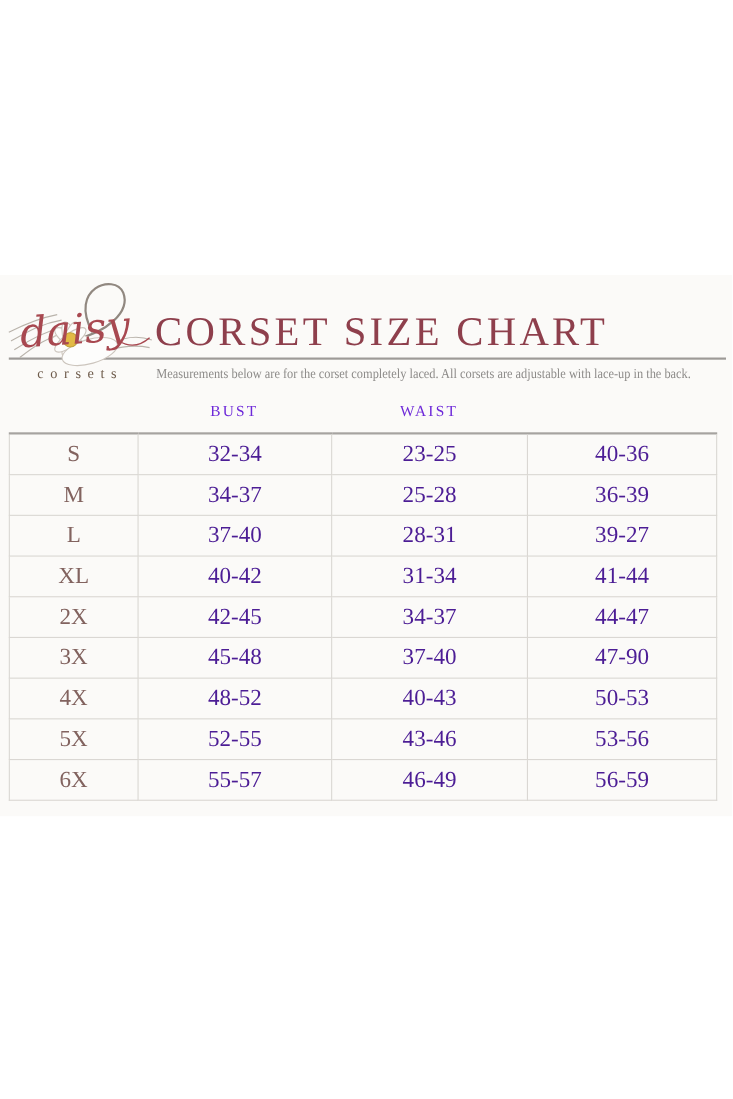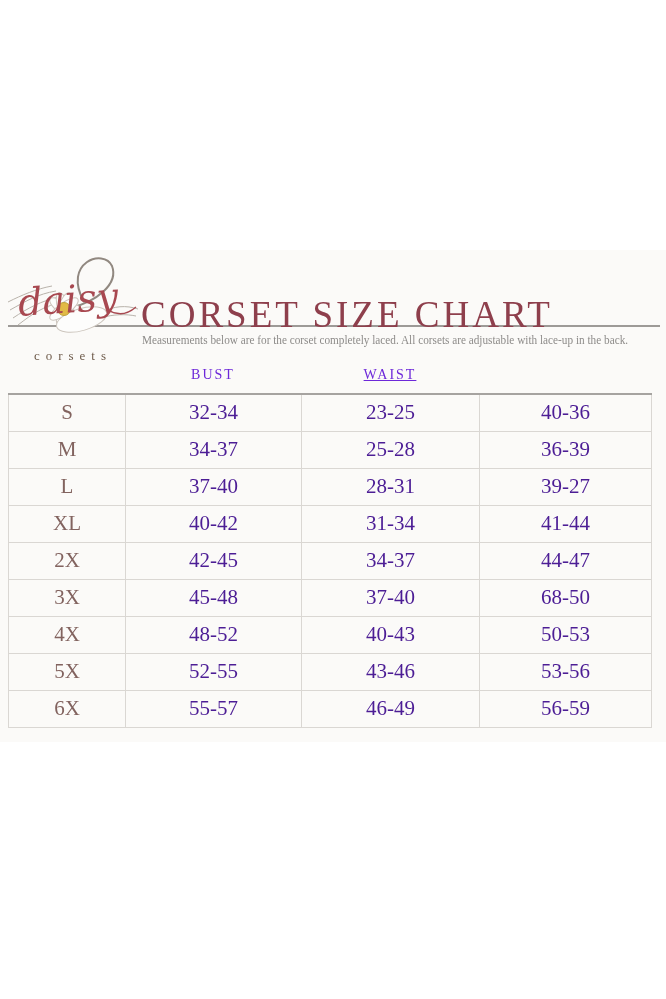--- a/index.html
+++ b/index.html
@@ -15,28 +15,28 @@
     position:absolute; left:0; top:250px; width:666px; height:492px;
     background:#fbfaf8;
   }
   
   .logo {
     position:absolute; left:4px; top:252px; width:140px; height:104px;
     z-index:3;
   }
   .logo svg { display:block; }
   .brand-sub {
-    position:absolute; left:10px; top:96px; width:112px;
+    position:absolute; left:10px; top:80px; width:112px;
     text-align:center;
     font-size:13px; letter-spacing:6px; text-indent:6px;
     color:#6e5b4b;
   }
   
   .title {
-    position:absolute; left:141px; top:296px;
+    position:absolute; left:141px; top:284px;
     font-size:37px; line-height:1.05; letter-spacing:3px;
     color:#8e3f4c; white-space:nowrap;
     z-index:2;
   }
   .hrule {
     position:absolute; left:8px; top:325px; width:652px; height:2px;
     background:#9d9a97; z-index:1;
   }
   .subtitle {
     position:absolute; left:142px; top:333px;
@@ -48,21 +48,21 @@
   .col-headers {
     position:absolute; left:8px; top:367px; width:643px;
     display:flex; z-index:2;
   }
   .col-headers .col-h {
     text-align:center;
     font-size:14px; letter-spacing:2px; color:#6d28d9;
   }
   .col-h.c0 { width:117px; }
   .col-h.c1 { width:176px; }
-  .col-h.c2 { width:178px;text-decoration:underline; }
+  .col-h.c2 { width:178px; }
   .col-h.c3 { width:172px; }
   
   .size-table {
     position:absolute; left:8px; top:393px; width:643px;
     border-collapse:collapse; table-layout:fixed;
     z-index:2;
   }
   .size-table td {
     height:37px;
     border:1px solid #dad7d3;
@@ -158,21 +158,21 @@
       <tr>
         <td class="size-cell">2X</td>
         <td>42-45</td>
         <td>34-37</td>
         <td>44-47</td>
       </tr>
       <tr>
         <td class="size-cell">3X</td>
         <td>45-48</td>
         <td>37-40</td>
-        <td>68-50</td>
+        <td>47-90</td>
       </tr>
       <tr>
         <td class="size-cell">4X</td>
         <td>48-52</td>
         <td>40-43</td>
         <td>50-53</td>
       </tr>
       <tr>
         <td class="size-cell">5X</td>
         <td>52-55</td>

